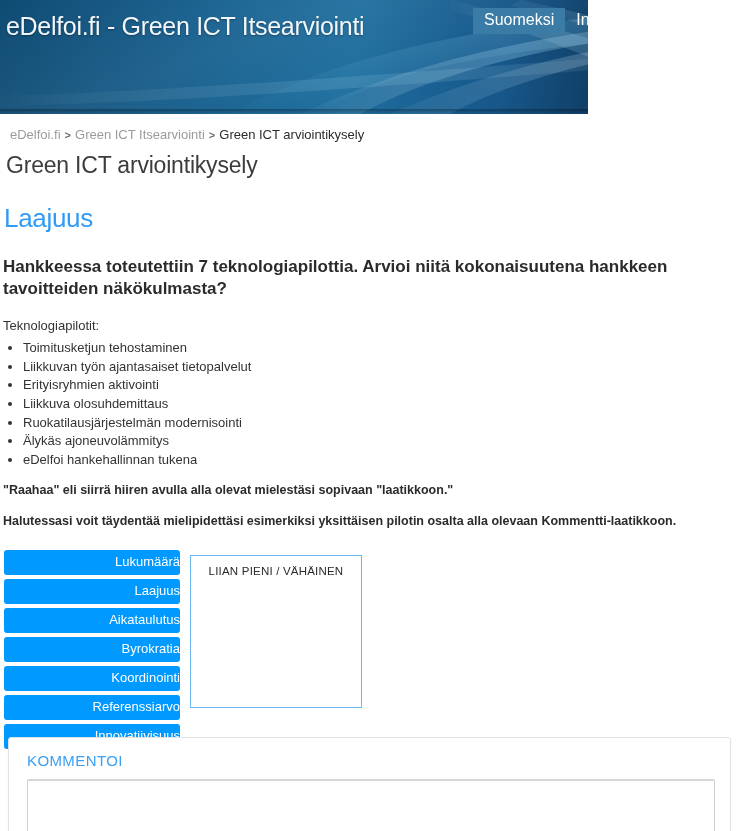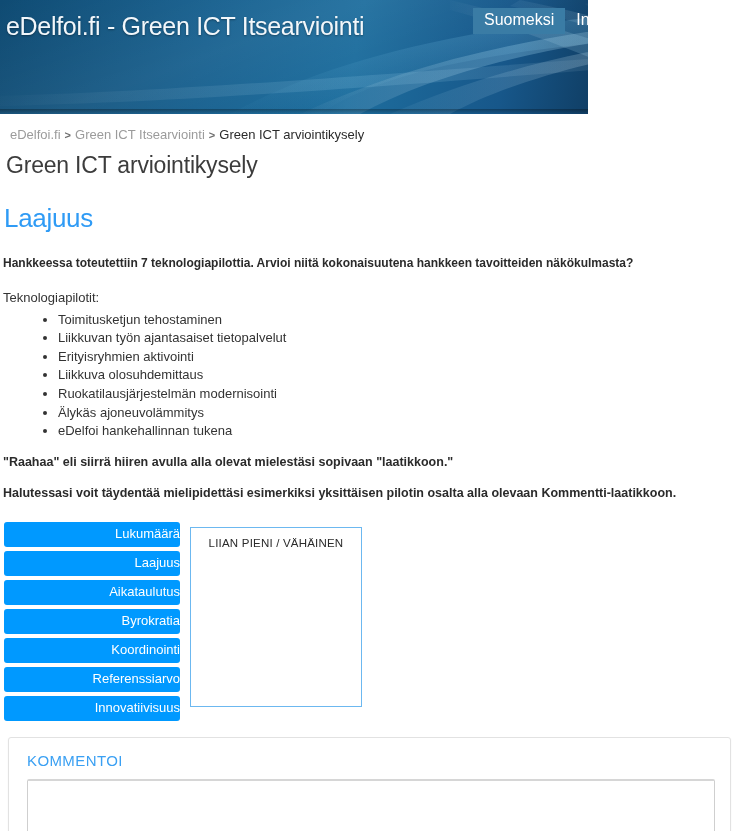--- a/index.html
+++ b/index.html
@@ -122,33 +122,33 @@
   
   .section-title {
     margin: 24px 0 0 4px;
     font-size: 26px;
     font-weight: normal;
     color: #2f9bf5;
     letter-spacing: -0.3px;
   }
   .question {
     margin: 22px 6px 0 3px;
-    font-size: 12px;
+    font-size: 17px;
     font-weight: bold;
     color: #2b2b2b;
     line-height: 1.3;
   }
   .intro {
     margin: 18px 0 0 3px;
     font-size: 13px;
     color: #333;
   }
   ul.pilots {
     margin: 6px 0 0 0;
-    padding-left: 58px;
+    padding-left: 23px;
     list-style: disc;
   }
   ul.pilots li {
     font-size: 13px;
     color: #333;
     line-height: 18.6px;
   }
   .note {
     margin: 14px 0 0 3px;
     font-size: 12.5px;
@@ -179,21 +179,21 @@
     cursor: move;
     user-select: none;
     line-height: 14px;
   }
 
   .dropzone {
     position: absolute;
     top: 5px;
     border: 1px solid #6cb8f0;
     background: #ffffff;
-    height: 180px;
+    height: 153px;
   }
   .dropzone.left  { left: 190px; width: 172px; }
   .dropzone.right { left: 373px; width: 170px; }
   .dropzone-label {
     margin-top: 9px;
     text-align: center;
     font-size: 11.5px;
     color: #2b2b2b;
     letter-spacing: 0.2px;
   }

